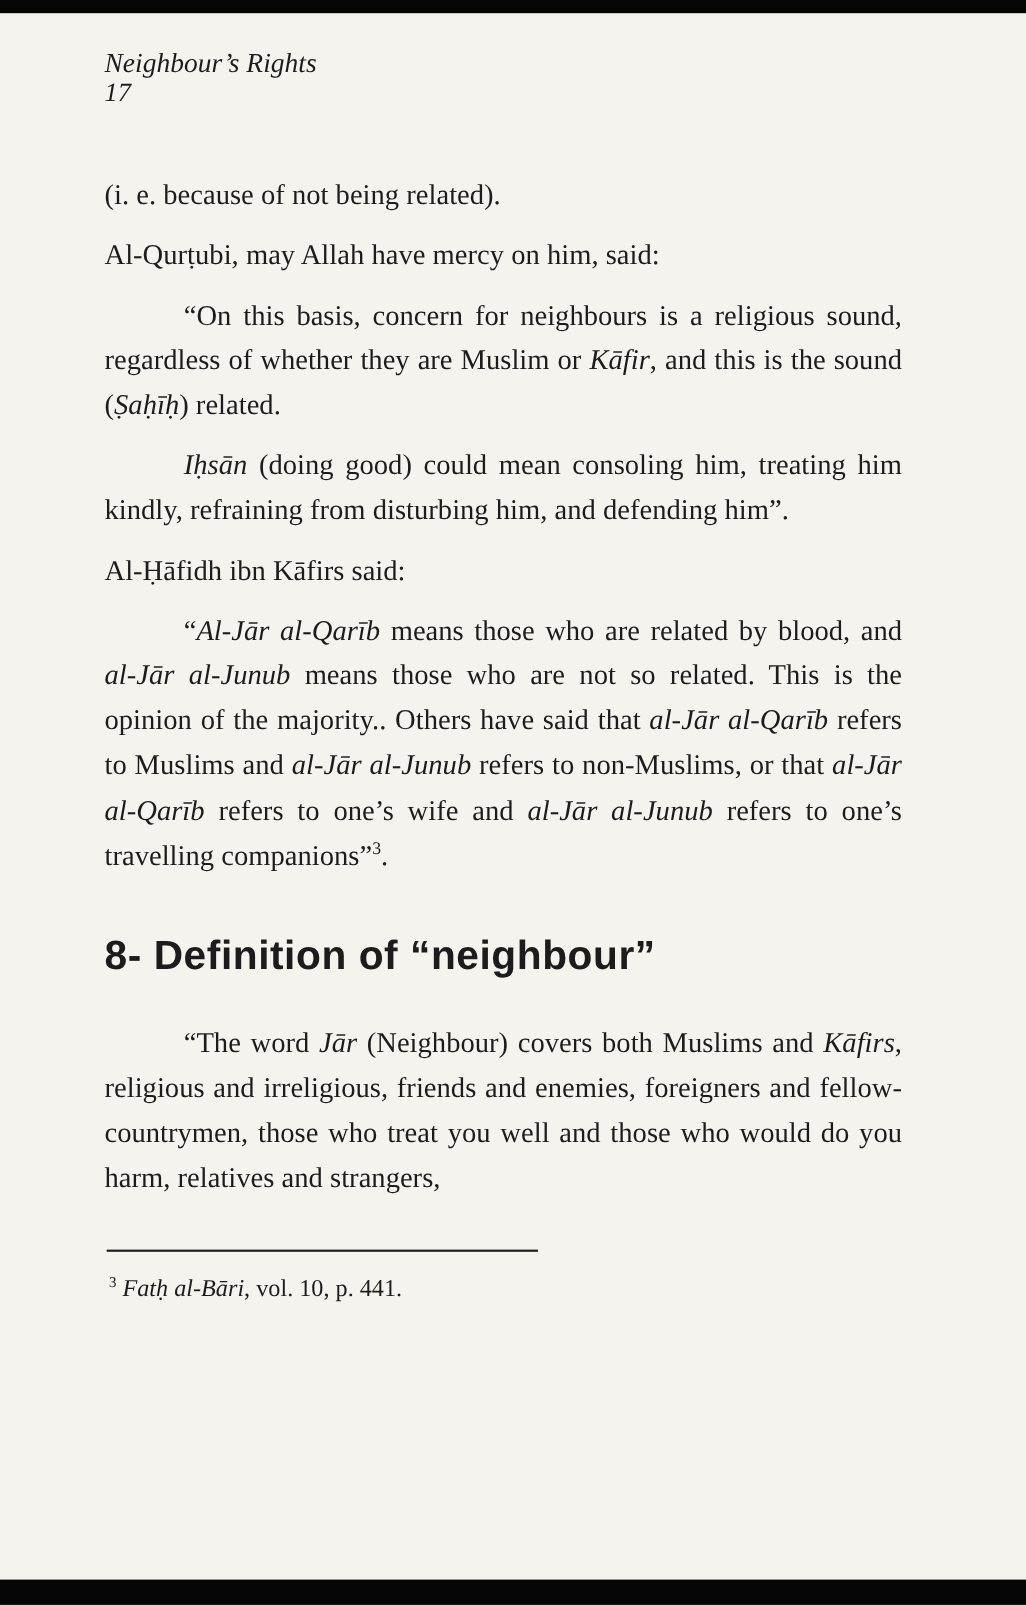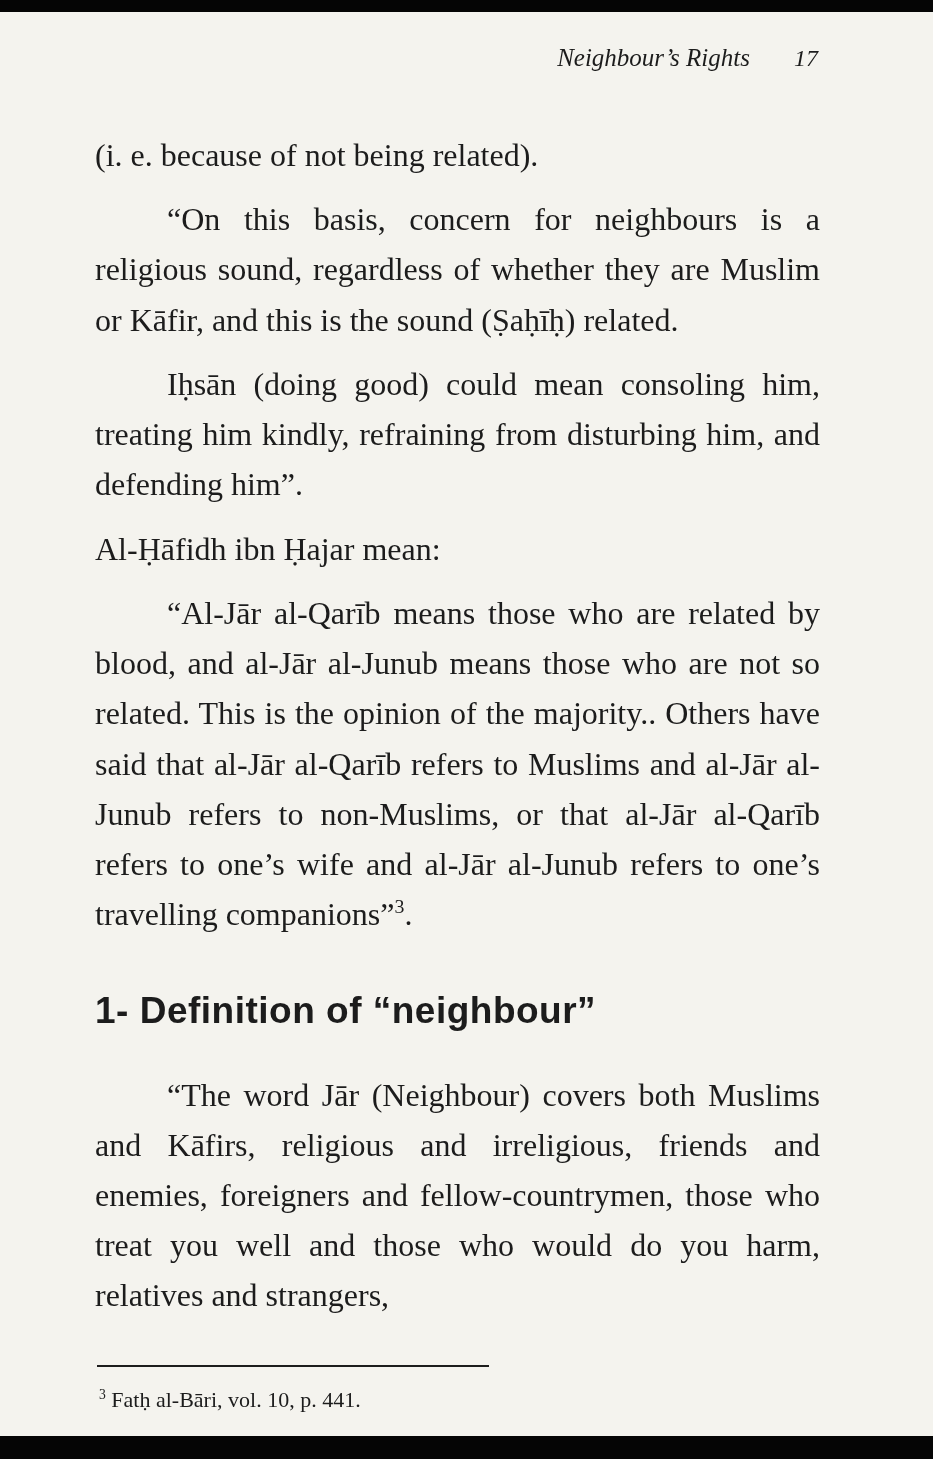--- a/index.html
+++ b/index.html
@@ -19,36 +19,36 @@
   .scan-bar-bottom {
     position: absolute; bottom: 0; left: 0;
     width: 100%; height: 23px; background: #050505;
   }
   .page {
     padding: 44px 113px 0 95px;
   }
   .header {
     display: flex;
     justify-content: flex-end;
-    align-items: flex-end;
-    gap: 44px;
+    align-items: flex-start;
     font-size: 25px;
     margin-bottom: 58px;
     padding-right: 2px;
+    flex-direction: column;
   }
   .header .title { font-style: italic; }
   .header .num { font-size: 24px; font-style: italic; }
   p.body {
-    font-size: 32px;
+    font-size: 26px;
     line-height: 1.57;
     text-align: justify;
     margin: 0 0 14px 0;
   }
   p.q { text-indent: 72px; }
-  .it { }
+  .it { font-style: italic; }
   .ul { text-underline-offset: 4px; }
   .sup { vertical-align: super; font-size: 0.62em; line-height: 0; }
   h2.heading {
     font-family: "Liberation Sans", sans-serif;
     font-weight: 700;
     font-size: 37px;
     margin: 50px 0 38px 0;
     letter-spacing: 0.5px;
   }
   .footnote-rule {
@@ -70,26 +70,27 @@
 <div class="scan-bar-top"></div>
 
 <div class="page">
 
   <div class="header">
     <span class="title">Neighbour’s Rights</span>
     <span class="num">17</span>
   </div>
 
   <p class="body"><span>(i. e. because of not being related).</span></p>
+  <p class="body"><span>Al-Qurṭubi, may Allah have mercy on him, said:</span></p>
   <p class="body q"><span>“On this basis, concern for neighbours is a religious sound, regardless of whether they are Muslim or </span><span class="it">Kāfir</span><span>, and this is the sound (</span><span class="it">Ṣaḥīḥ</span><span>) related.</span></p>
   <p class="body q"><span class="it">Iḥsān</span><span> (doing good) could mean consoling him, treating him kindly, refraining from disturbing him, and defending him”.</span></p>
-  <p class="body"><span>Al-Ḥāfi</span><span class="ul">dh</span><span> ibn Ḥajar mean:</span></p>
+  <p class="body"><span>Al-Ḥāfi</span><span class="ul">dh</span><span> ibn Kāfirs said:</span></p>
   <p class="body q"><span>“</span><span class="it">Al-Jār al-Qarīb</span><span> means those who are related by blood, and </span><span class="it">al-Jār al-Junub</span><span> means those who are not so related. This is the opinion of the majority.. Others have said that </span><span class="it">al-Jār al-Qarīb</span><span> refers to Muslims and </span><span class="it">al-Jār al-Junub</span><span> refers to non-Muslims, or that </span><span class="it">al-Jār al-Qarīb</span><span> refers to one’s wife and </span><span class="it">al-Jār al-Junub</span><span> refers to one’s travelling companions”</span><span class="sup">3</span><span>.</span></p>
 
-  <h2 class="heading">1- Definition of “neighbour”</h2>
+  <h2 class="heading">8- Definition of “neighbour”</h2>
 
   <p class="body q"><span>“The word </span><span class="it">Jār</span><span> (Neighbour) covers both Muslims and </span><span class="it">Kāfirs</span><span>, religious and irreligious, friends and enemies, foreigners and fellow-countrymen, those who treat you well and those who would do you harm, relatives and strangers,</span></p>
 
   <hr class="footnote-rule">
   <p class="footnote"><span class="sup">3</span><span> </span><span class="it">Fatḥ al-Bāri</span><span>, vol. 10, p. 441.</span></p>
 
 </div>
 
 <div class="scan-bar-bottom"></div>
 

